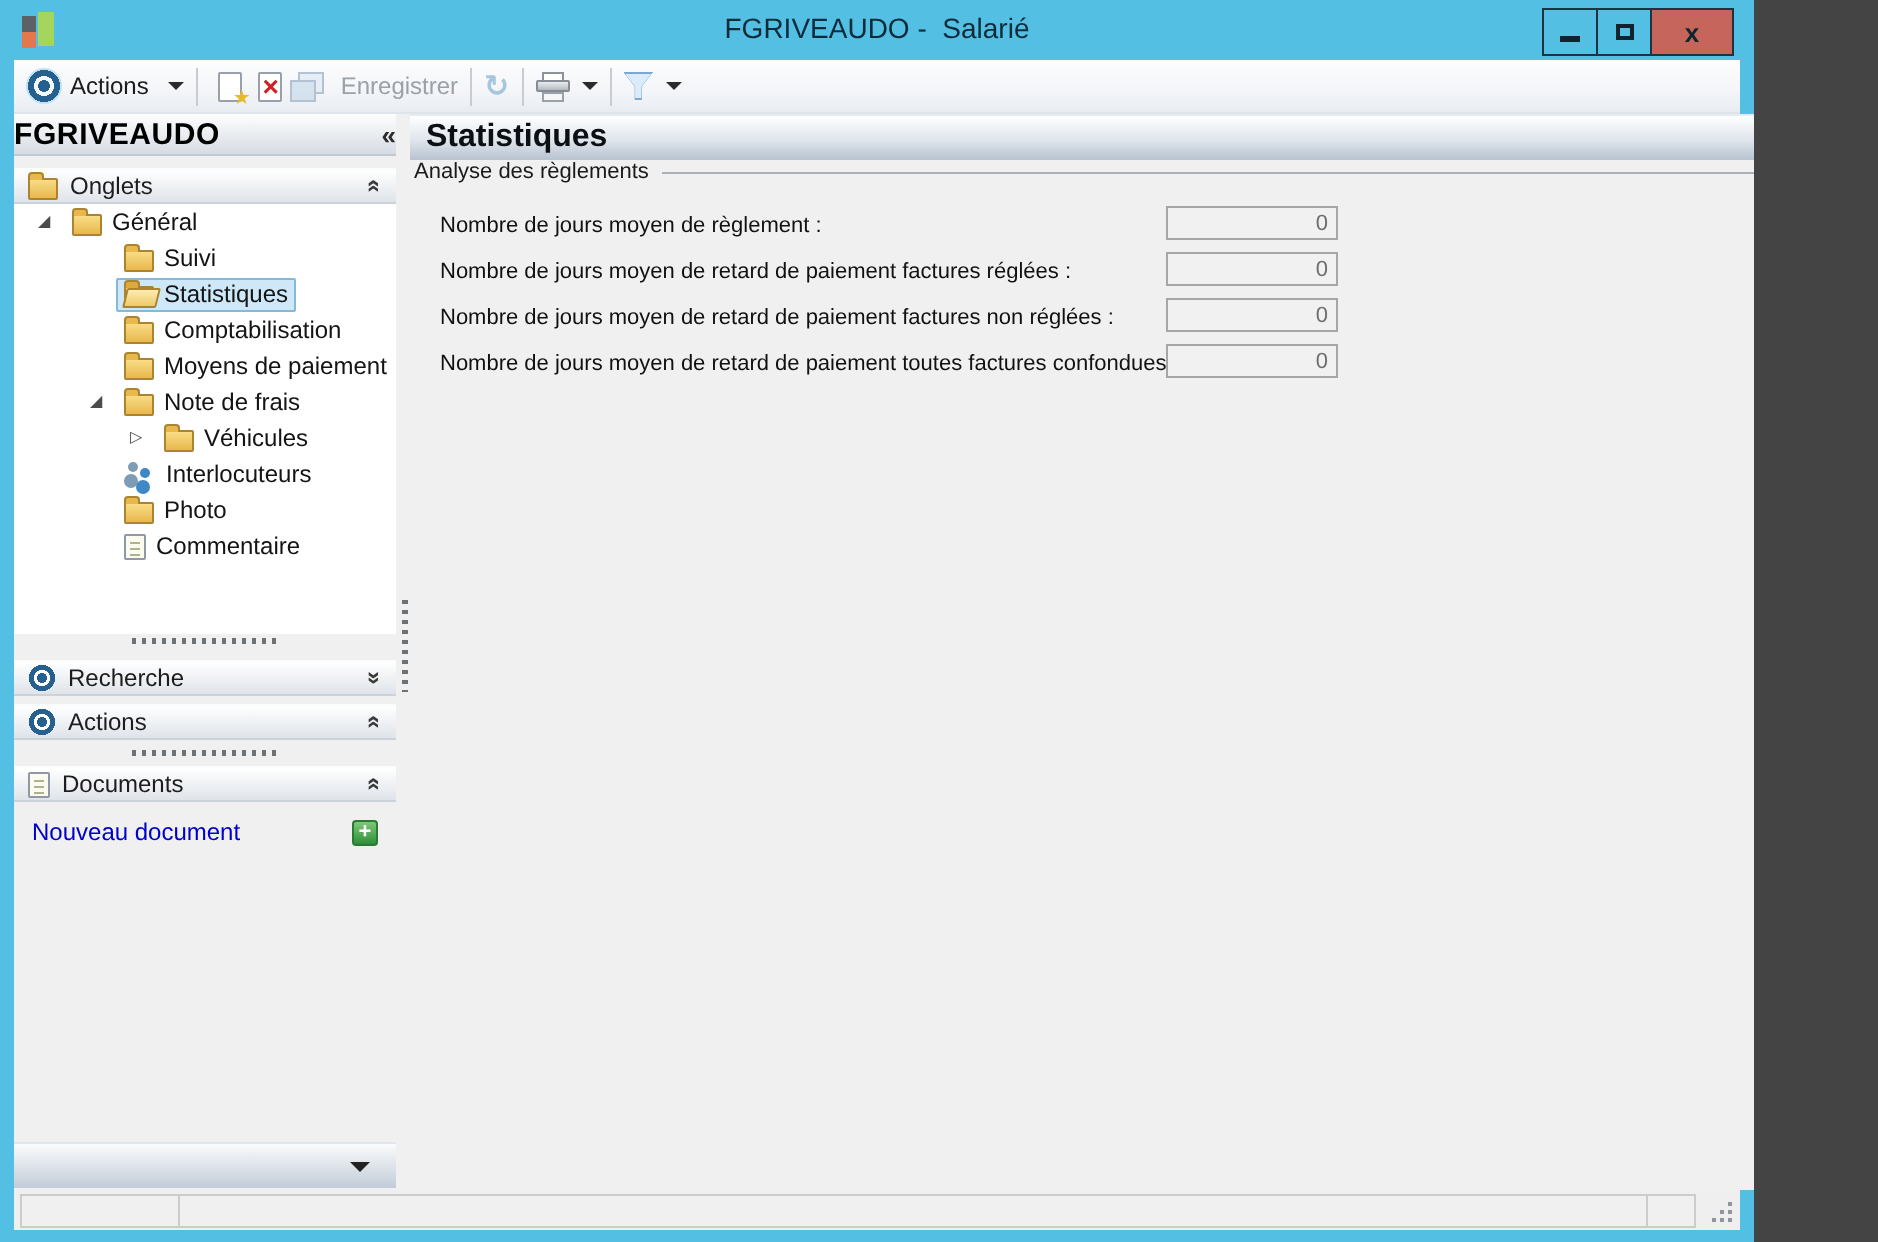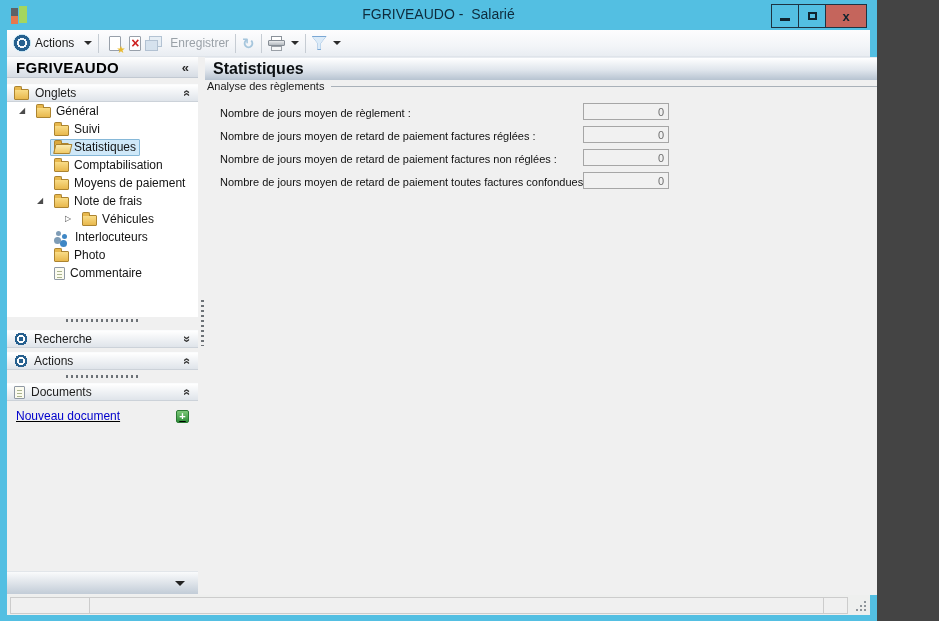--- a/index.html
+++ b/index.html
@@ -54,21 +54,21 @@
   .filter-icon::before{content:"";position:absolute;inset:0;background:#7aa7d4;
     clip-path:polygon(0 0,100% 0,62% 52%,62% 100%,38% 100%,38% 52%);}
   .filter-icon::after{content:"";position:absolute;inset:1px;background:#dcebf8;
     clip-path:polygon(0 0,100% 0,62% 52%,62% 100%,38% 100%,38% 52%);}
   
   .workspace{position:absolute;top:57px;left:7px;right:7px;bottom:26px;background:#f0f0f0;}
   
   .sidebar{position:absolute;top:0;left:0;width:191px;bottom:0;background:#f0f0f0;}
   .sb-header{position:absolute;top:0;left:0;right:0;height:21px;
     background:linear-gradient(180deg,#fefefe,#d6dce4);border-bottom:1px solid #c2c9d2;
-    display:flex;align-items:center;justify-content:space-between;padding:0 9px;}
+    display:flex;align-items:center;justify-content:space-between;padding:0 0;}
   .sb-header .t{font-weight:bold;font-size:15px;color:#000;letter-spacing:.3px;}
   .sb-header .collapse{font-weight:bold;font-size:13px;color:#2b2b2b;}
   .panel-hd{position:absolute;left:0;right:0;height:18px;
     background:linear-gradient(180deg,#ffffff,#dfe4ea);
     border-top:1px solid #fbfcfd;border-bottom:1px solid #ccd2d9;
     display:flex;align-items:center;gap:6px;padding:0 7px;font-size:12px;color:#1d1d1d;}
   .chev{display:inline-block;transform:rotate(90deg);font-weight:bold;font-size:12px;color:#3a3a3a;margin-left:auto;}
   .mini-target{width:14px;height:14px;border-radius:50%;flex:0 0 auto;
     background:radial-gradient(circle,#26608f 0 2.5px,#fff 2.5px 4px,#26608f 4px 6.5px,transparent 6.5px);}
   .icon-folder{position:relative;width:15px;height:11px;flex:0 0 auto;
@@ -89,25 +89,25 @@
     background:#3f87c5;box-shadow:-1px 7px 0 1px #3f87c5;}
   .icon-note{position:relative;width:11px;height:13px;flex:0 0 auto;background:#fbfbef;border:1px solid #8f98a4;border-radius:1px;}
   .icon-note::before{content:"";position:absolute;left:2px;right:2px;top:3px;height:1px;background:#aab48e;
     box-shadow:0 3px 0 #aab48e,0 6px 0 #aab48e;}
   .tree{position:absolute;top:45px;left:0;right:0;height:215px;background:#ffffff;overflow:hidden;}
   .tree-row{height:18px;display:flex;align-items:center;font-size:12px;color:#141414;}
   .tree-row .twisty{width:13px;flex:0 0 auto;font-size:8px;color:#4c4c4c;text-align:left;line-height:1;}
   .tree-row .sel{display:flex;align-items:center;gap:5px;padding:0 3px;height:17px;border:1px solid transparent;border-radius:1px;}
   .tree-row.selected .sel{background:#cfe8f8;border-color:#86b8d8;}
   .tree-row.ind0{padding-left:12px;}
-  .tree-row.ind1{padding-left:30px;}
+  .tree-row.ind1{padding-left:38px;}
   .tree-row.ind2{padding-left:58px;}
   .hdots{position:absolute;left:50%;transform:translateX(-50%);width:74px;height:3px;
     background:repeating-linear-gradient(90deg,#6d7277 0 2px,transparent 2px 5px);}
-  .newdoc{position:absolute;left:0;right:0;height:18px;display:flex;align-items:center;padding:0 9px;text-decoration:underline;}
+  .newdoc{position:absolute;left:0;right:0;height:18px;display:flex;align-items:center;padding:0 9px;}
   .newdoc .link{font-size:12px;color:#0000cc;}
   .plusbtn{margin-left:auto;width:13px;height:13px;border:1px solid #2a7a33;border-radius:2px;
     background:linear-gradient(180deg,#7cc878,#2f8f3a);color:#fff;font-size:11px;line-height:11px;
     font-weight:bold;text-align:center;}
   .sb-footer{position:absolute;left:0;right:0;bottom:1px;height:23px;
     background:linear-gradient(180deg,#fafbfc,#c2ccd7);border-top:1px solid #e2e6ea;
     display:flex;align-items:center;justify-content:flex-end;padding-right:13px;}
   .vsplit{position:absolute;left:194px;top:243px;width:3px;height:46px;
     background:repeating-linear-gradient(180deg,#6d7277 0 2px,transparent 2px 5px);}
   

